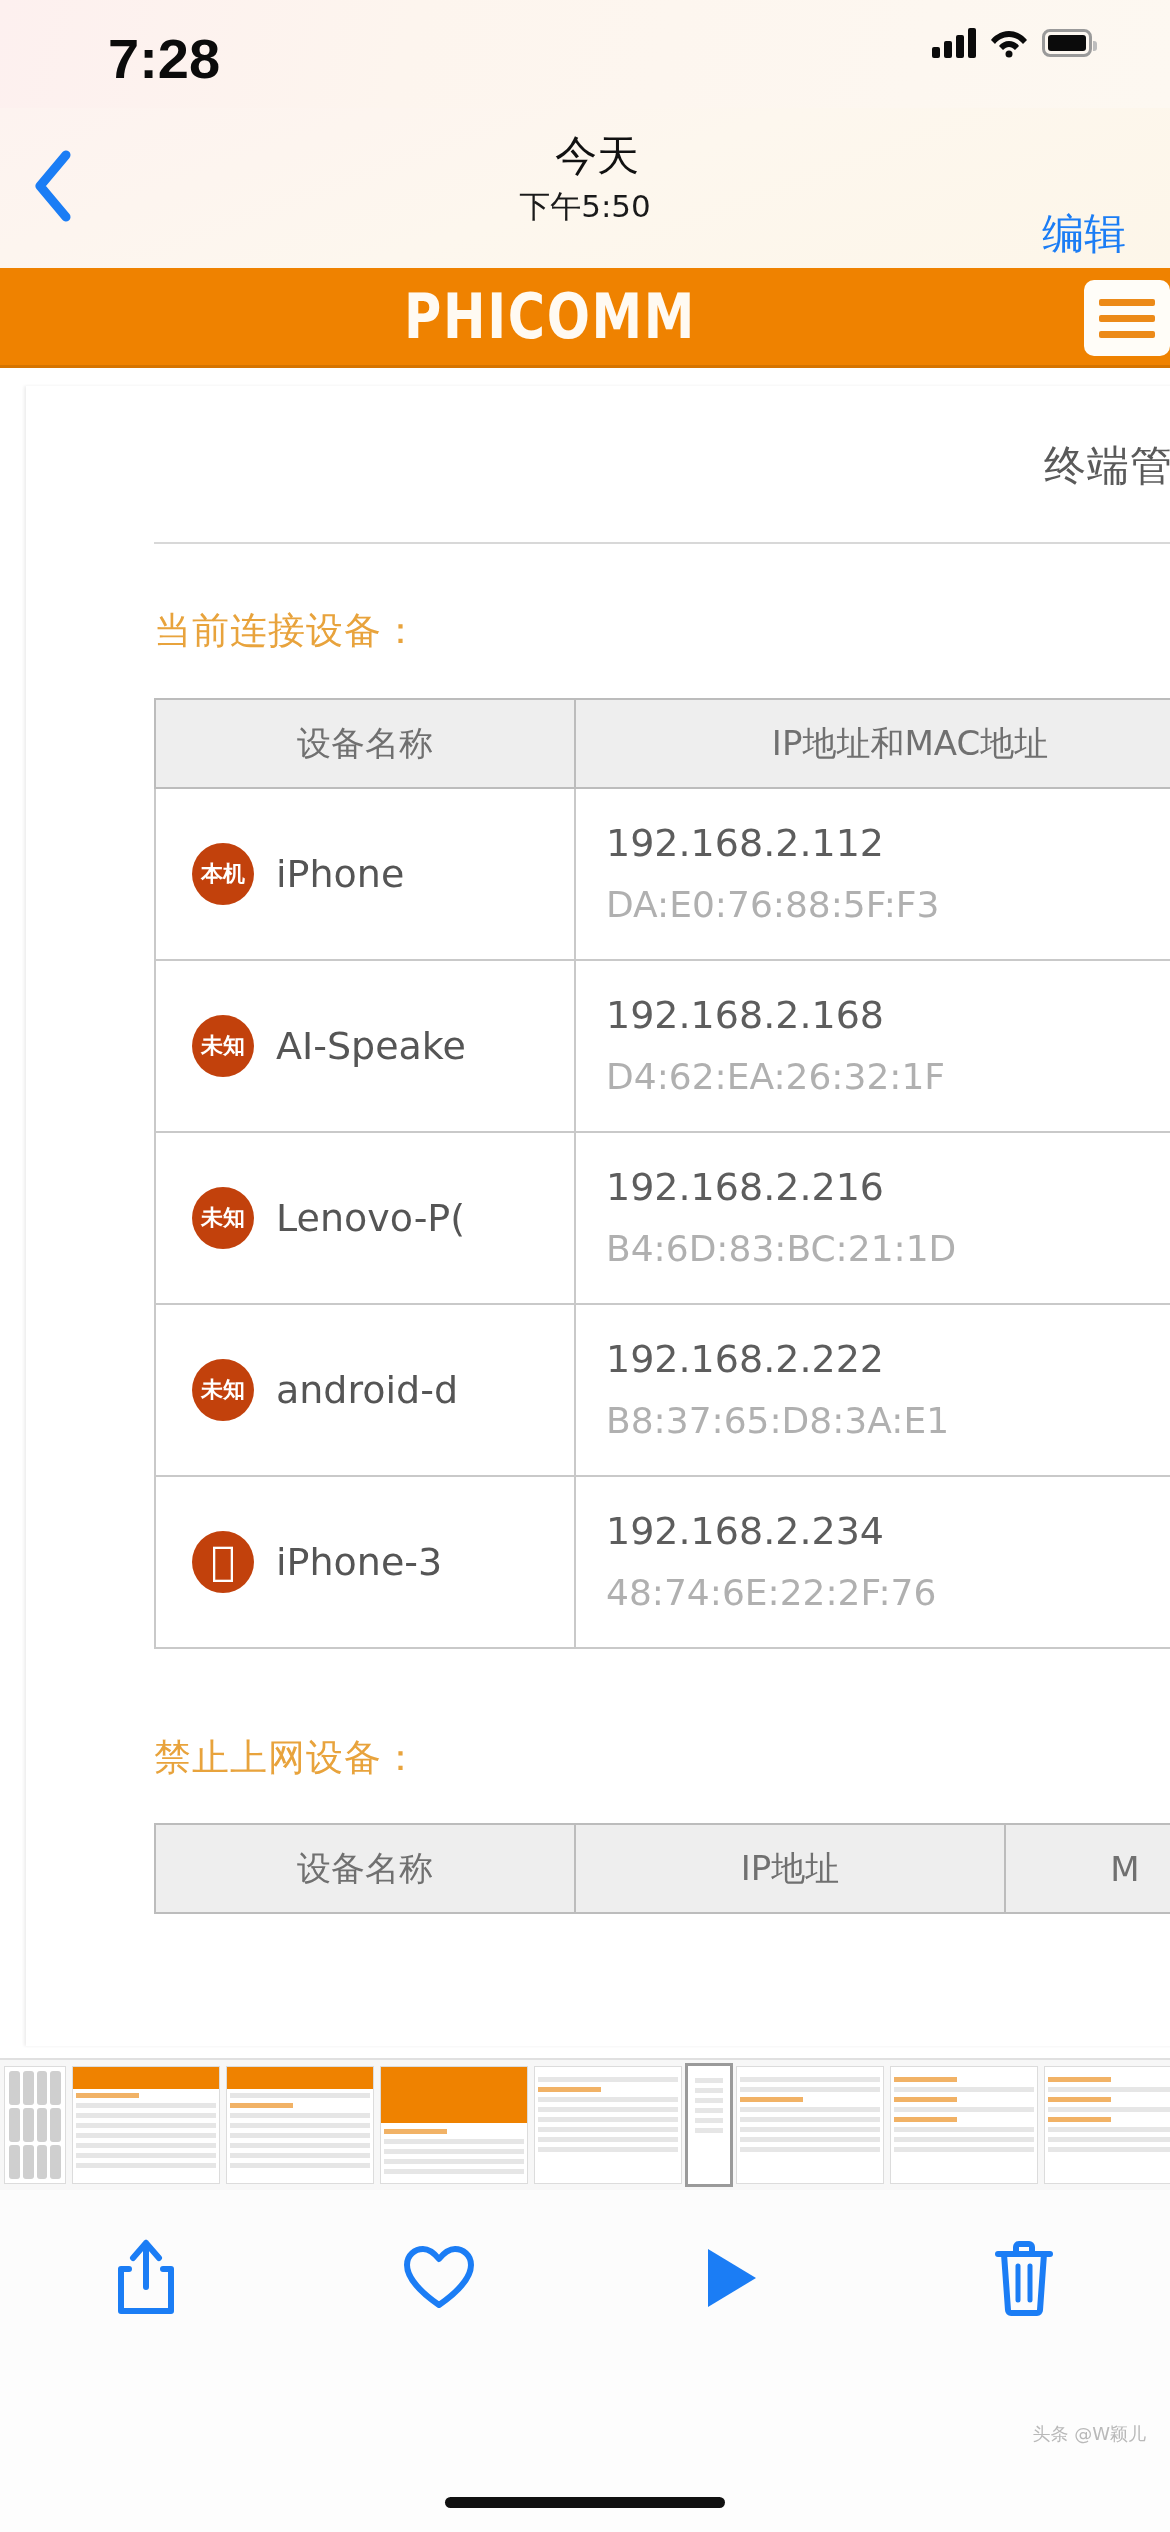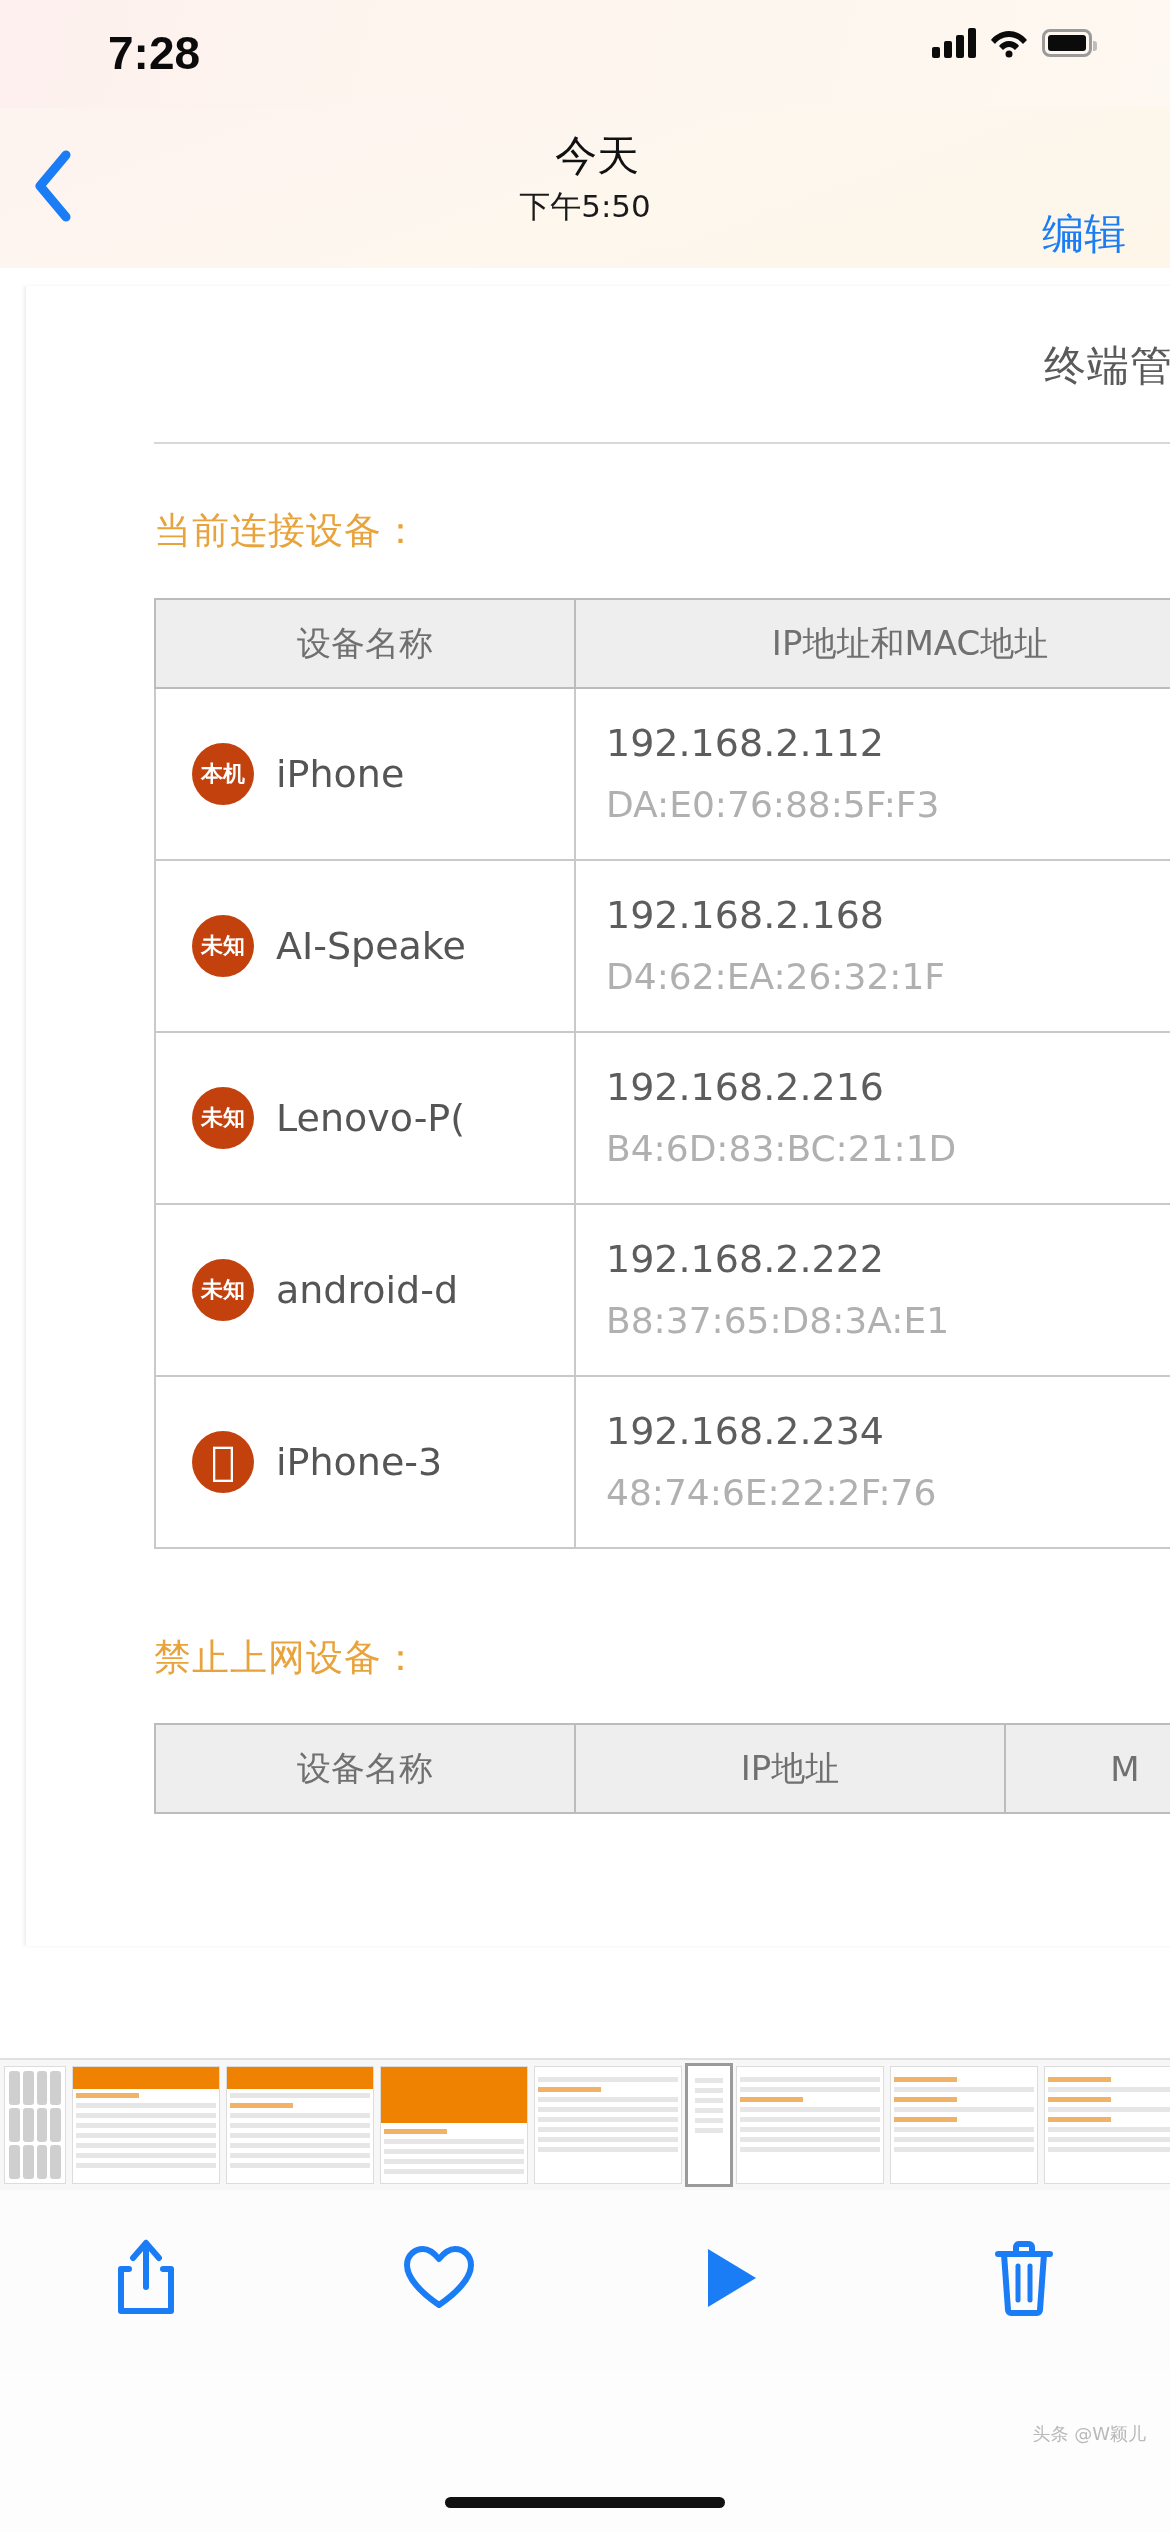--- a/index.html
+++ b/index.html
@@ -17,21 +17,21 @@
 
   
   .statusbar {
     position: absolute; top: 0; left: 0;
     width: 1170px; height: 108px;
     background: linear-gradient(105deg, #fdf0ef 0%, #fdf5ee 35%, #fdf8f1 100%);
     display: flex; align-items: center;
   }
   .status-time {
     position: absolute; left: 108px; top: 26px;
-    font-size: 46px; font-weight: bold; letter-spacing: 0px;
+    font-size: 56px; font-weight: bold; letter-spacing: 0px;
     color: #0b0b0b;
     text-align: center;
   }
   .status-right {
     position: absolute; right: 78px; top: 28px;
     display: flex; align-items: center; gap: 14px;
   }
   .sig { display: flex; align-items: flex-end; gap: 4px; height: 30px; }
   .sig i { display: block; width: 8px; background: #0b0b0b; border-radius: 2px; }
   .sig i:nth-child(1) { height: 11px; }
@@ -261,20 +261,28 @@
     </div>
     <div class="nav-title-wrap">
       <div class="nav-title">今天</div>
       <div class="nav-sub">下午5:50</div>
     </div>
     <div class="nav-edit">编辑</div>
   </div>
 
   <div class="photo">
 
+    <div class="brandbar">
+      <div class="brandlogo">PHICOMM</div>
+      <div class="menu-btn">
+          <i></i>
+          <i></i>
+          <i></i>
+        </div>
+    </div>
 
     <div class="page">
       <div class="page-title">终端管理</div>
       <div class="page-rule"></div>
 
       <div class="sect-title">当前连接设备：</div>
 
       <table class="devtable">
         <thead>
           <tr>

